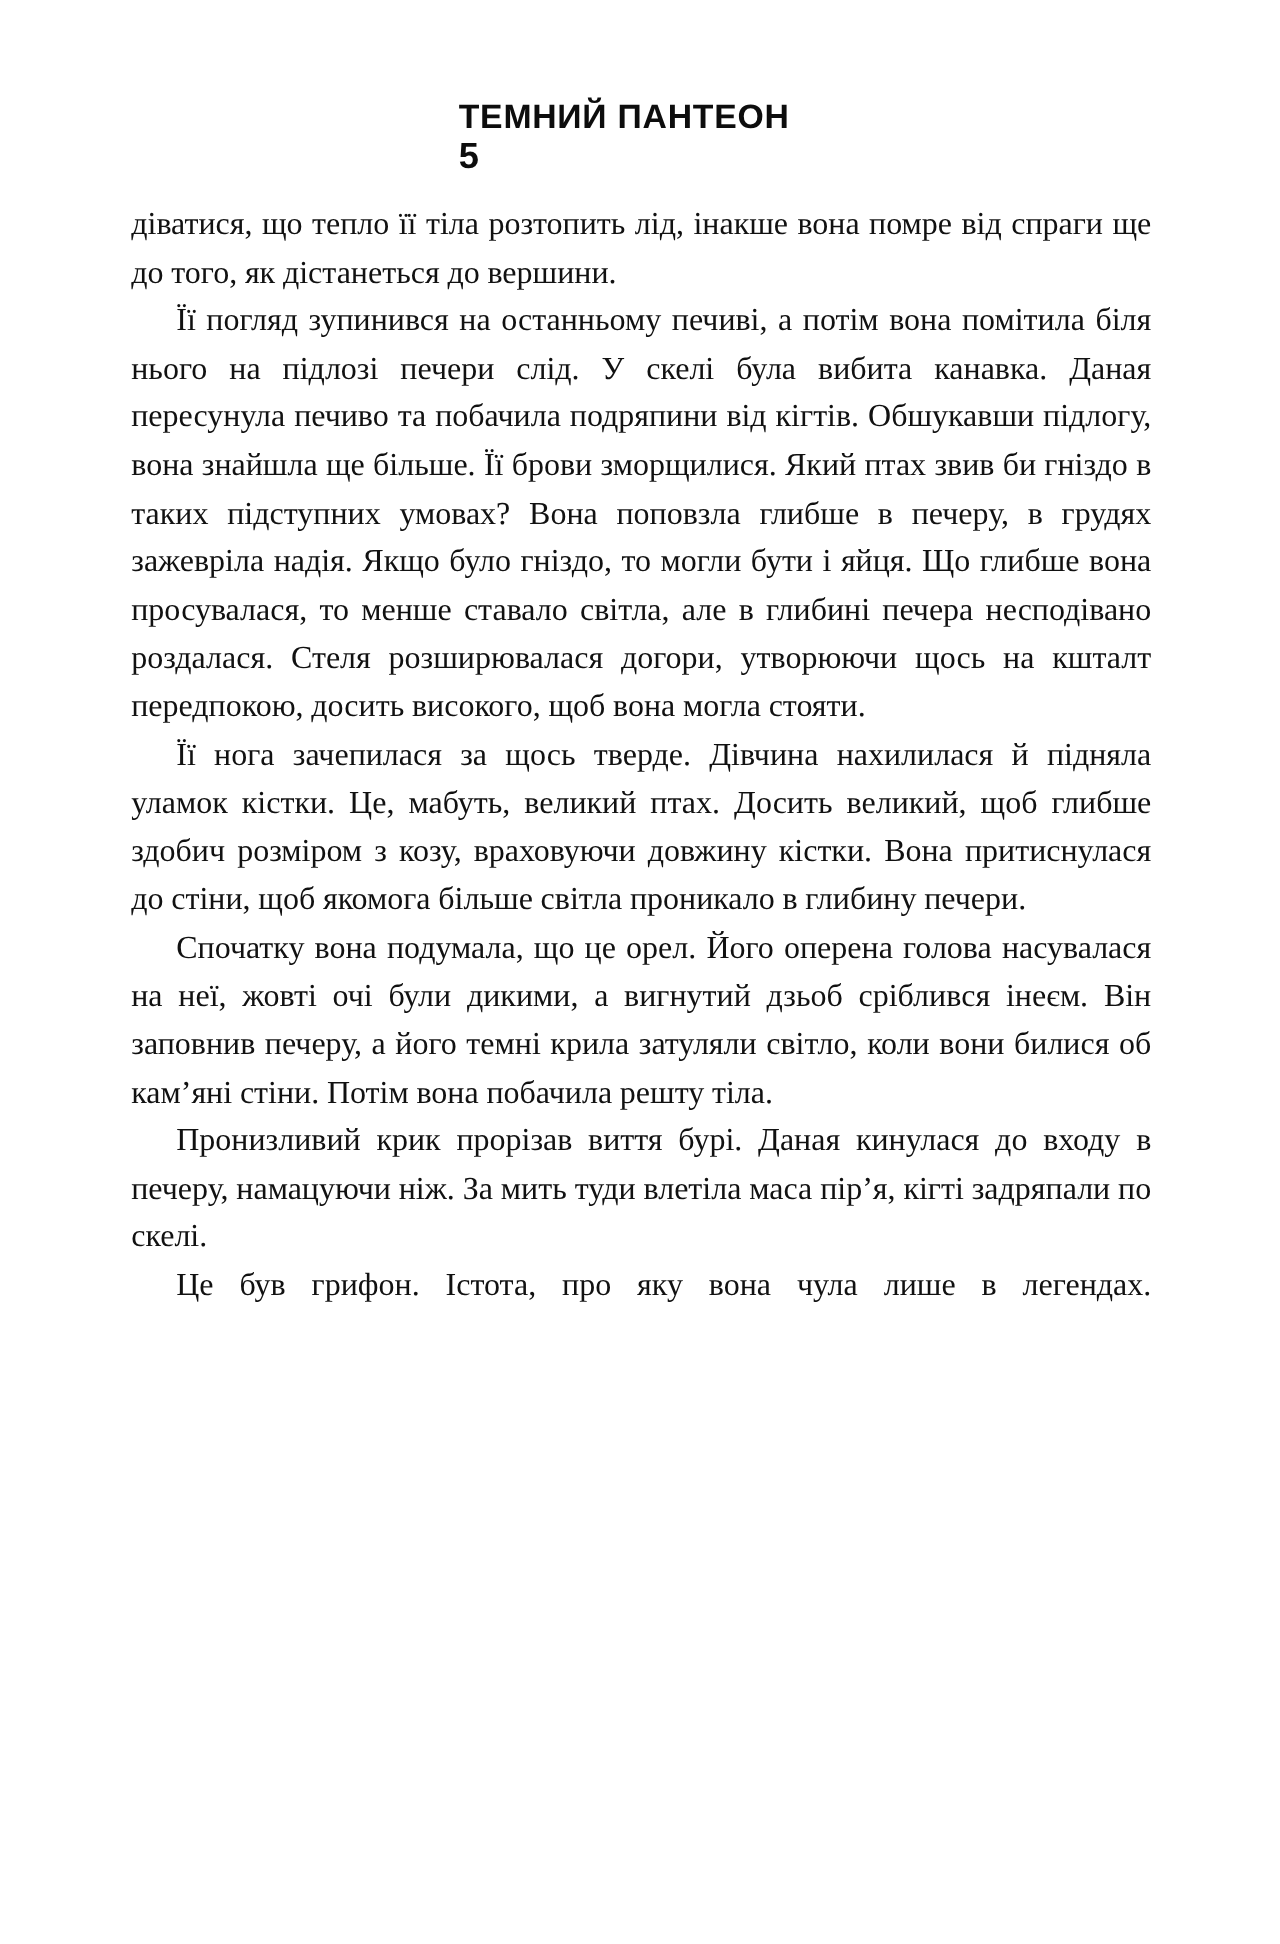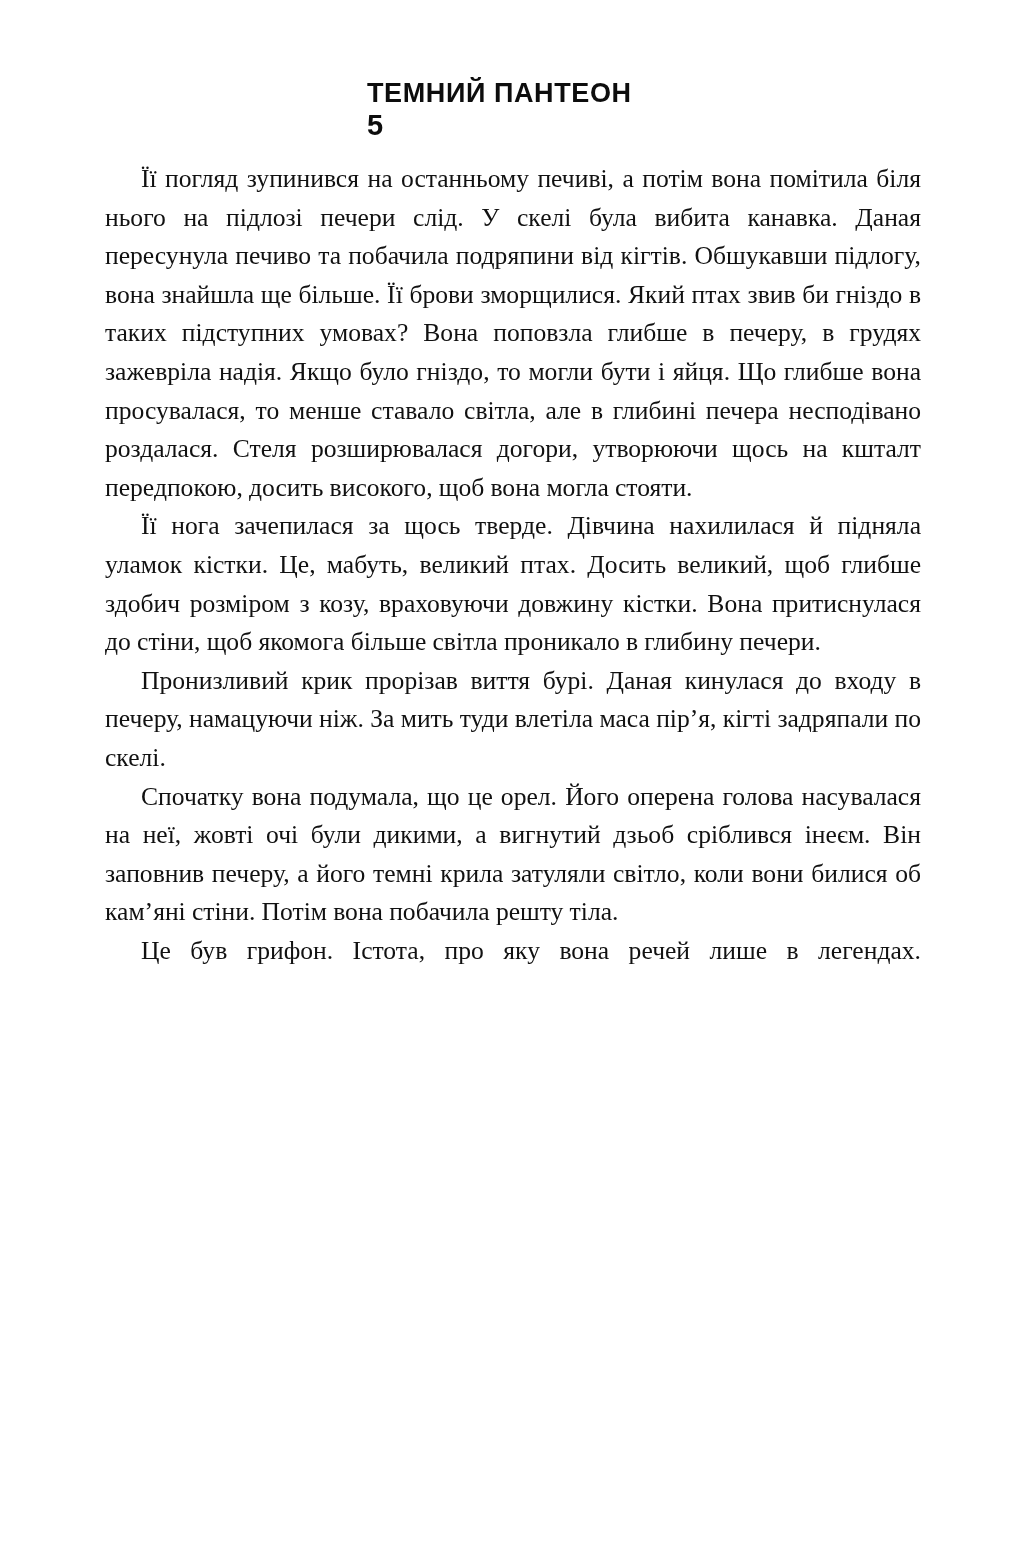--- a/index.html
+++ b/index.html
@@ -87,20 +87,21 @@
 <body>
 
 <div class="page">
 
   <div class="running-head">
     <div class="running-head-title">ТЕМНИЙ ПАНТЕОН</div>
     <div class="running-head-folio">5</div>
   </div>
 
   <div class="text-column">
+    <p class="para">діватися, що тепло її тіла розтопить лід, інакше вона помре від спраги ще до того, як дістанеться до вершини.</p>
     <p class="para indent">Її погляд зупинився на останньому печиві, а потім вона помітила біля нього на підлозі печери слід. У скелі була вибита канавка. Даная пересунула печиво та побачила подряпини від кігтів. Обшукавши підлогу, вона знайшла ще більше. Її брови зморщилися. Який птах звив би гніздо в таких підступних умовах? Вона поповзла глибше в печеру, в грудях зажевріла надія. Якщо було гніздо, то могли бути і яйця. Що глибше вона просувалася, то менше ставало світла, але в глибині печера несподівано роздалася. Стеля розширювалася догори, утворюючи щось на кшталт передпокою, досить високого, щоб вона могла стояти.</p>
     <p class="para indent">Її нога зачепилася за щось тверде. Дівчина нахилилася й підняла уламок кістки. Це, мабуть, великий птах. Досить великий, щоб глибше здобич розміром з козу, враховуючи довжину кістки. Вона притиснулася до стіни, щоб якомога більше світла проникало в глибину печери.</p>
+    <p class="para indent">Спочатку вона подумала, що це орел. Його оперена голова насувалася на неї, жовті очі були дикими, а вигнутий дзьоб срібливcя інеєм. Він заповнив печеру, а його темні крила затуляли світло, коли вони билися об кам’яні стіни. Потім вона побачила решту тіла.</p>
     <p class="para indent">Пронизливий крик прорізав виття бурі. Даная кинулася до входу в печеру, намацуючи ніж. За мить туди влетіла маса пір’я, кігті задряпали по скелі.</p>
-    <p class="para indent">Спочатку вона подумала, що це орел. Його оперена голова насувалася на неї, жовті очі були дикими, а вигнутий дзьоб срібливcя інеєм. Він заповнив печеру, а його темні крила затуляли світло, коли вони билися об кам’яні стіни. Потім вона побачила решту тіла.</p>
-    <p class="para indent fill-last">Це був грифон. Істота, про яку вона речей лише в легендах.</p>
+    <p class="para indent fill-last">Це був грифон. Істота, про яку вона чула лише в легендах.</p>
   </div>
 
 </div>
 
 </body></html>

